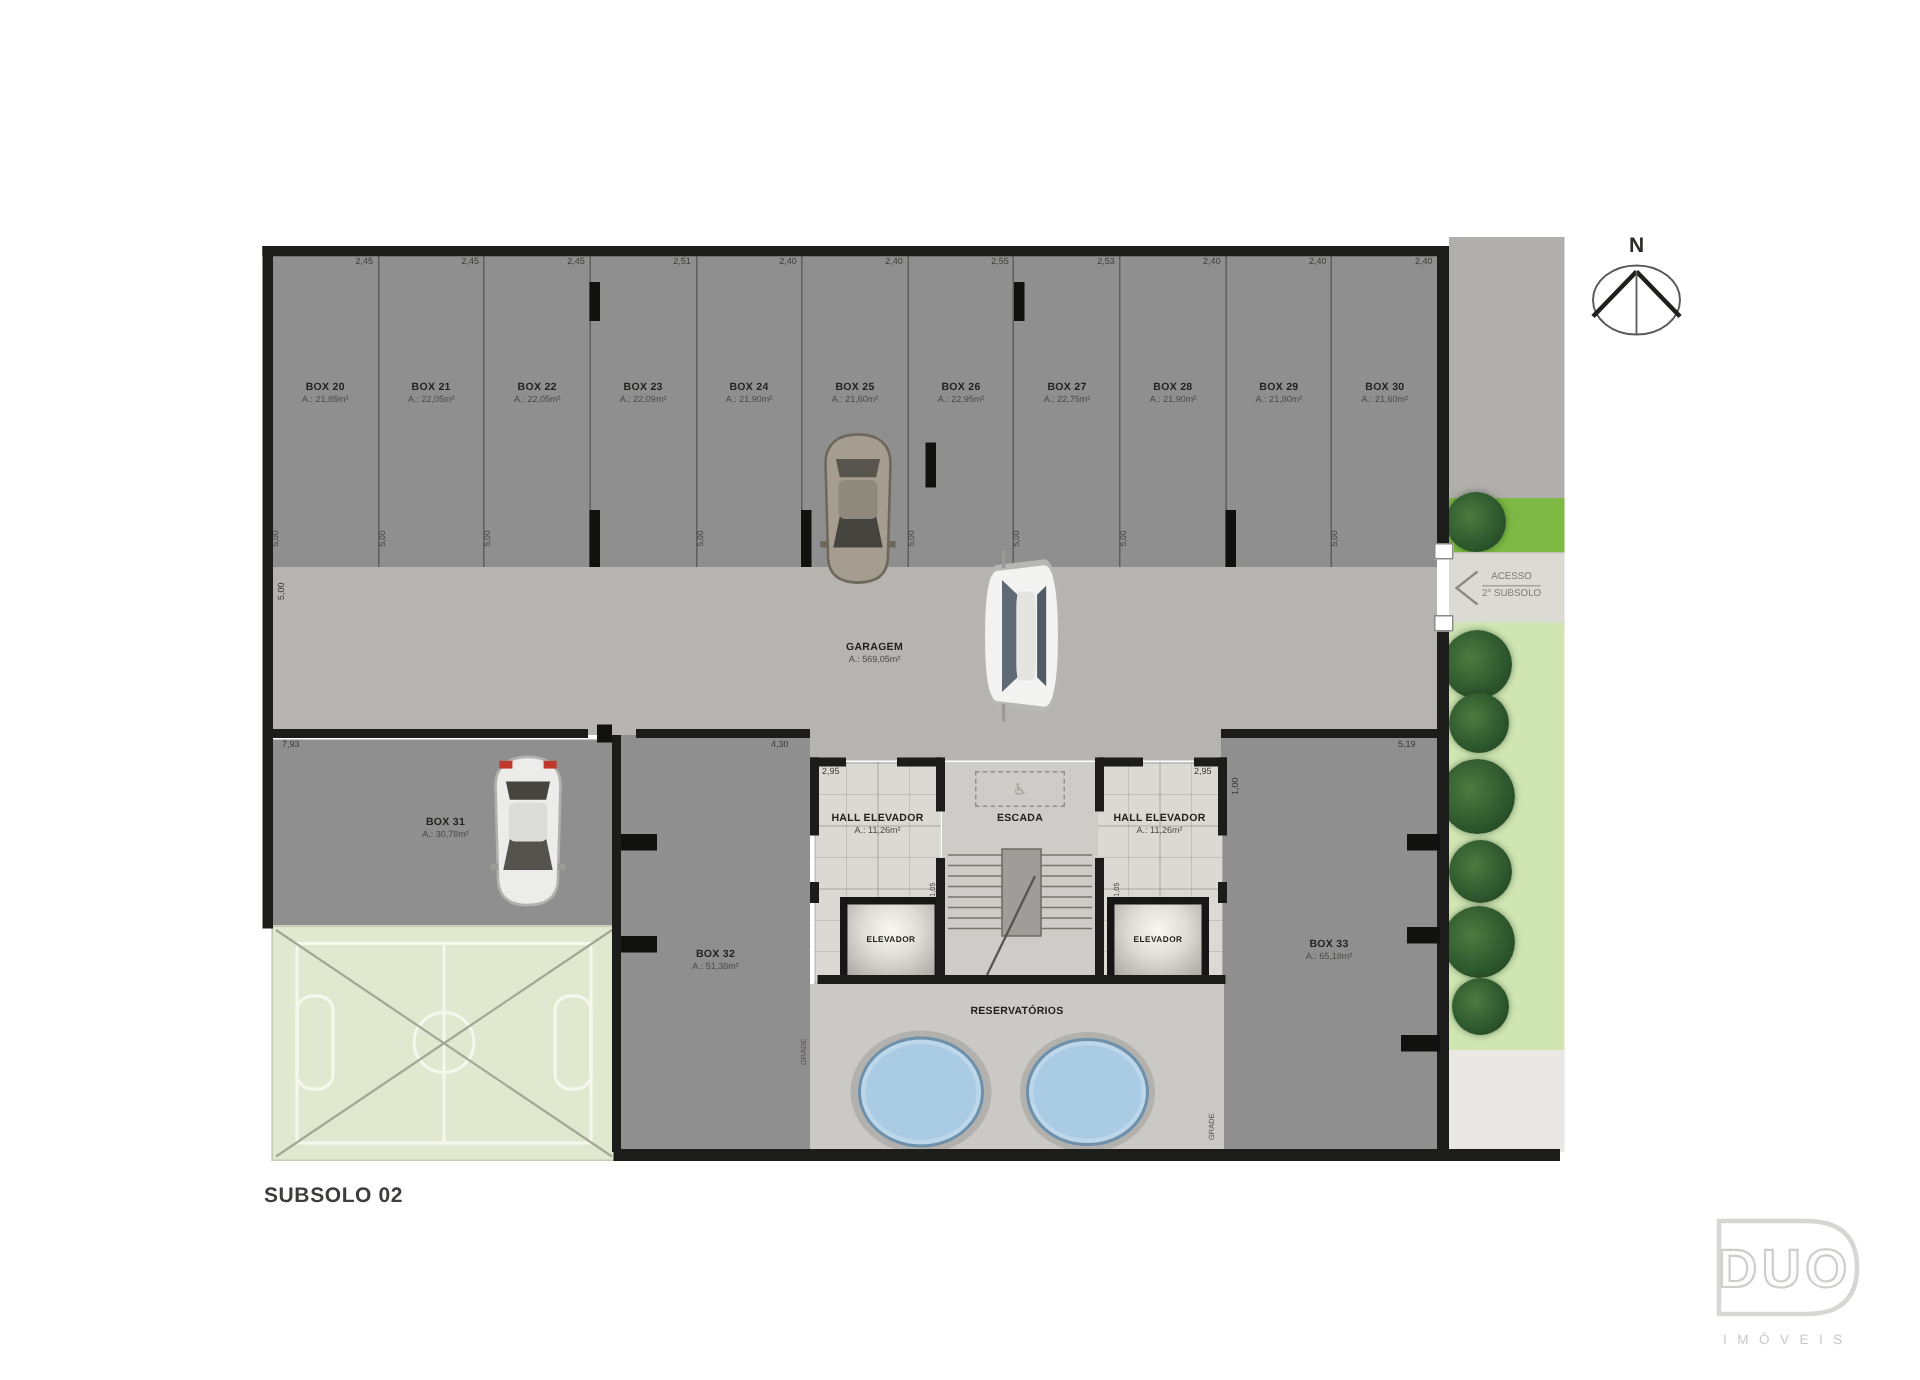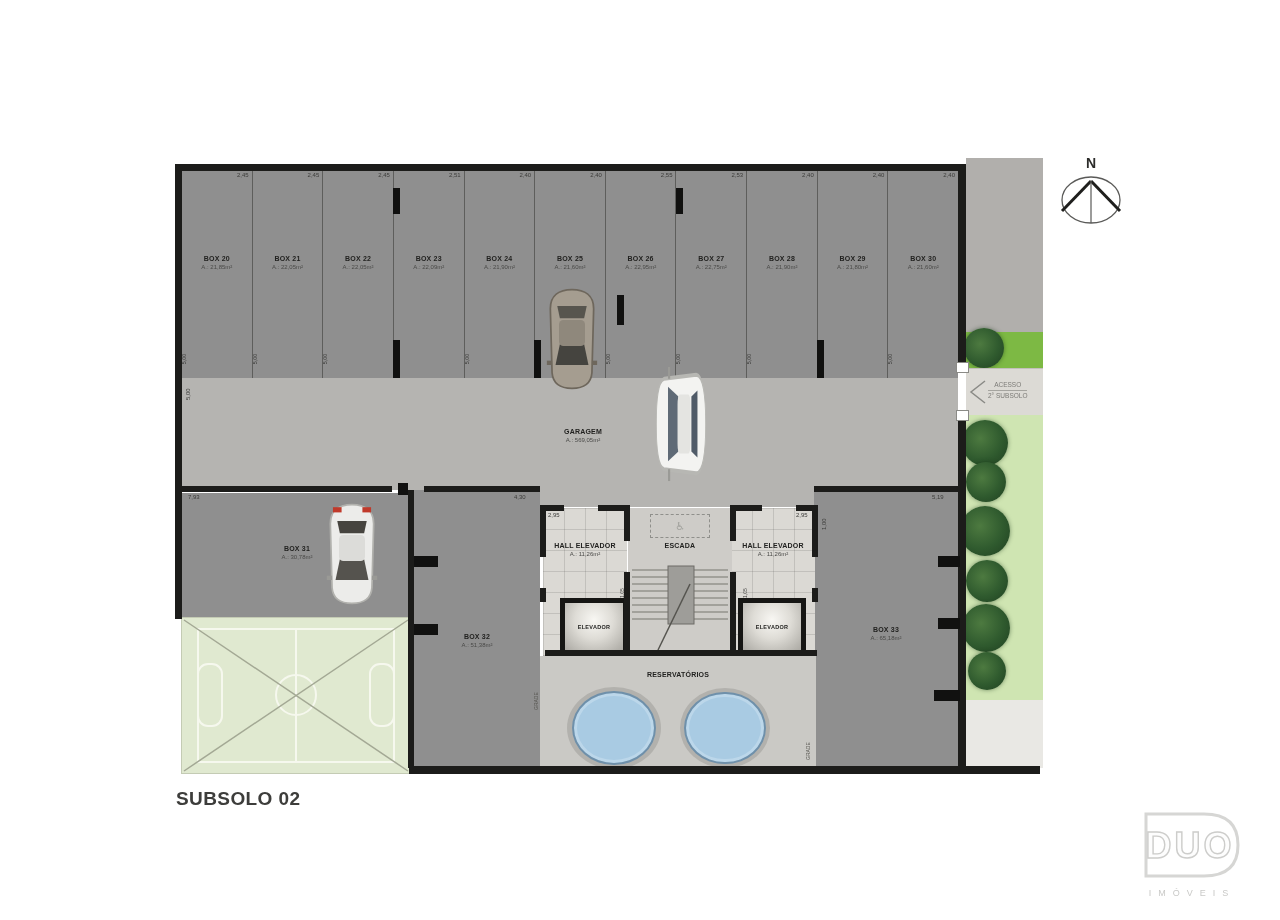--- a/index.html
+++ b/index.html
@@ -27,21 +27,21 @@
     background:radial-gradient(circle at 40% 40%, #4d7a40 0%, #2f5a2e 55%, #1f3f20 100%);
     box-shadow:0 0 4px rgba(20,50,20,.5);}
   .tank{position:absolute;border-radius:50%;background:#b2b1ad;display:flex;align-items:center;justify-content:center;}
   .tank-inner{width:86%;height:86%;border-radius:50%;background:#a9cbe3;border:2px solid #6f90aa;box-shadow:inset 0 0 0 3px #bcd7ea;}
   .elev{position:absolute;border:5px solid #161614;background:
     radial-gradient(circle at 50% 35%, #f8f7f3 0%, #dedcd6 45%, #a9a7a1 100%);
     display:flex;align-items:center;justify-content:center;}
   .elev span{font-size:5.5px;font-weight:bold;color:#1d1d1b;letter-spacing:.3px;}
   .dashedbox{position:absolute;border:1px dashed #8f8f8b;display:flex;align-items:center;justify-content:center;color:#a3a39e;font-size:11px;}
   .doorsq{position:absolute;width:11px;height:9px;background:#ffffff;border:1px solid #8a8a86;}
-  #title{position:absolute;font-size:19px;font-weight:bold;color:#3d3d3b;letter-spacing:.4px;}
+  #title{position:absolute;font-size:14px;font-weight:bold;color:#3d3d3b;letter-spacing:.4px;}
   .car{position:absolute;}
   svg text{font-family:"Liberation Sans","DejaVu Sans",sans-serif;}
 </style>
 </head>
 <body>
 
 <div id="canvas">
 
   <div class="abs" style="left:966px;top:158px;width:77px;height:174px;background:#b1afac;"></div>
   <div class="abs" style="left:966px;top:332px;width:77px;height:36px;background:#7db944;"></div>

